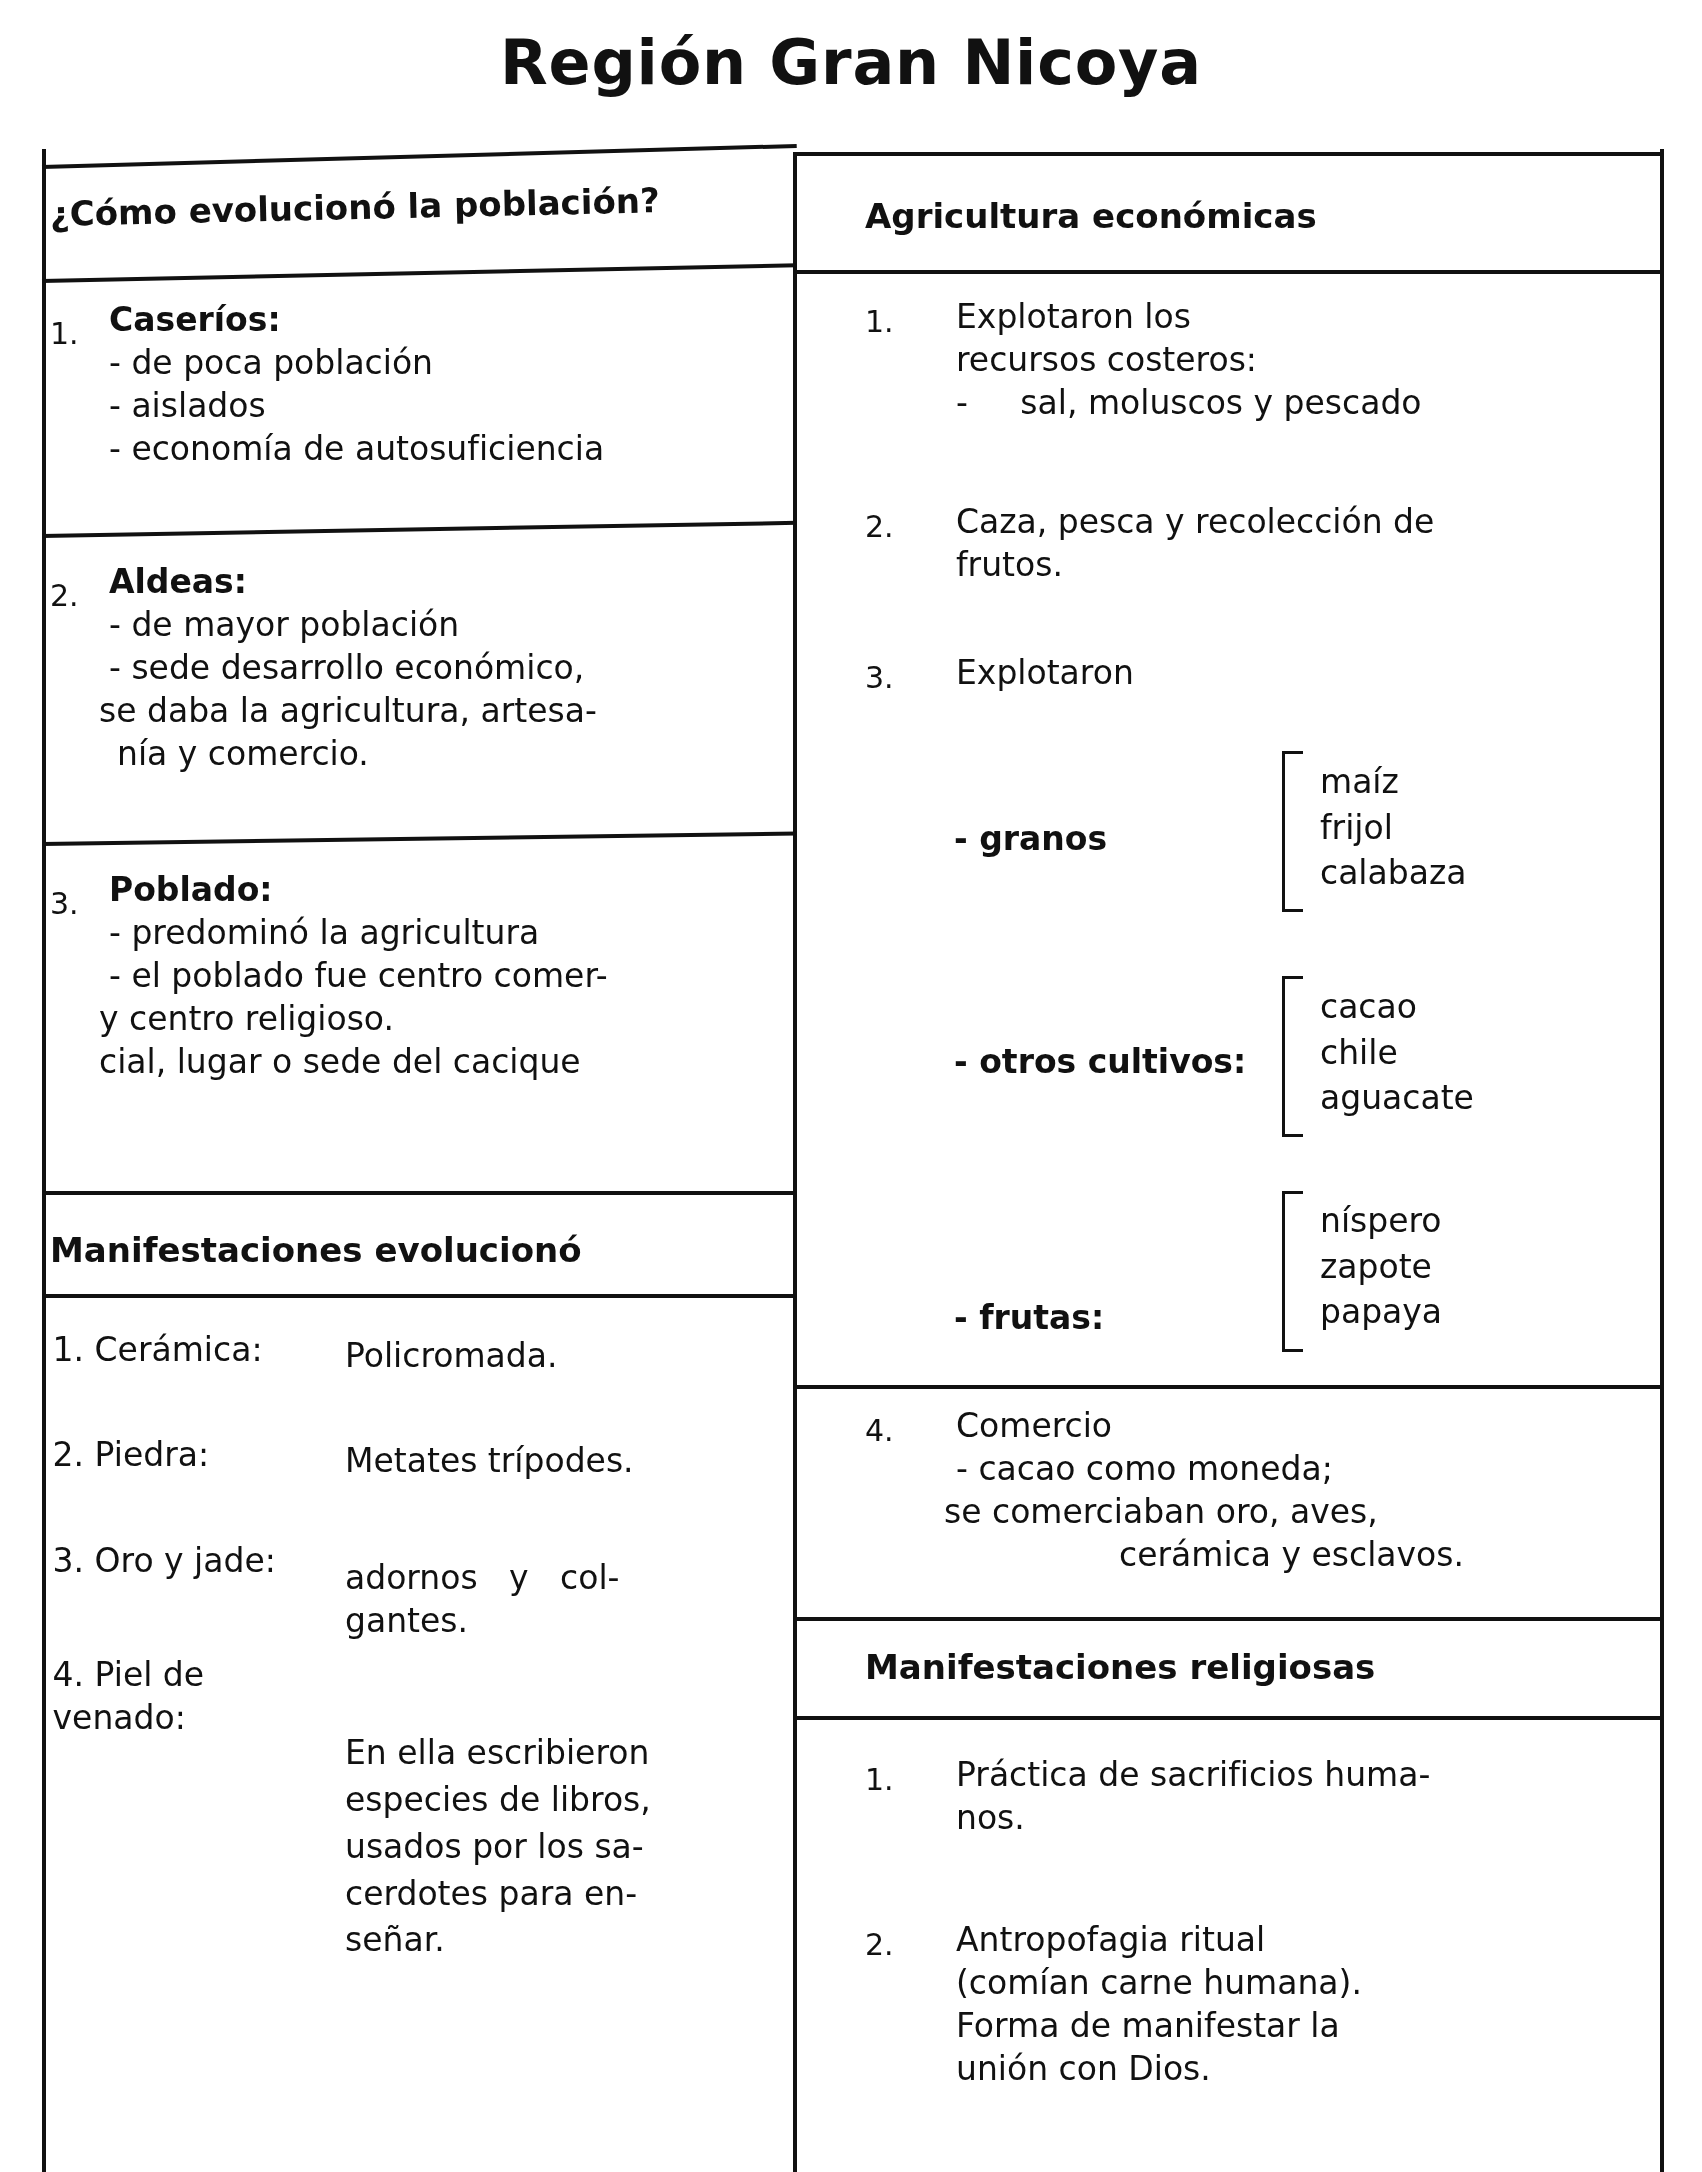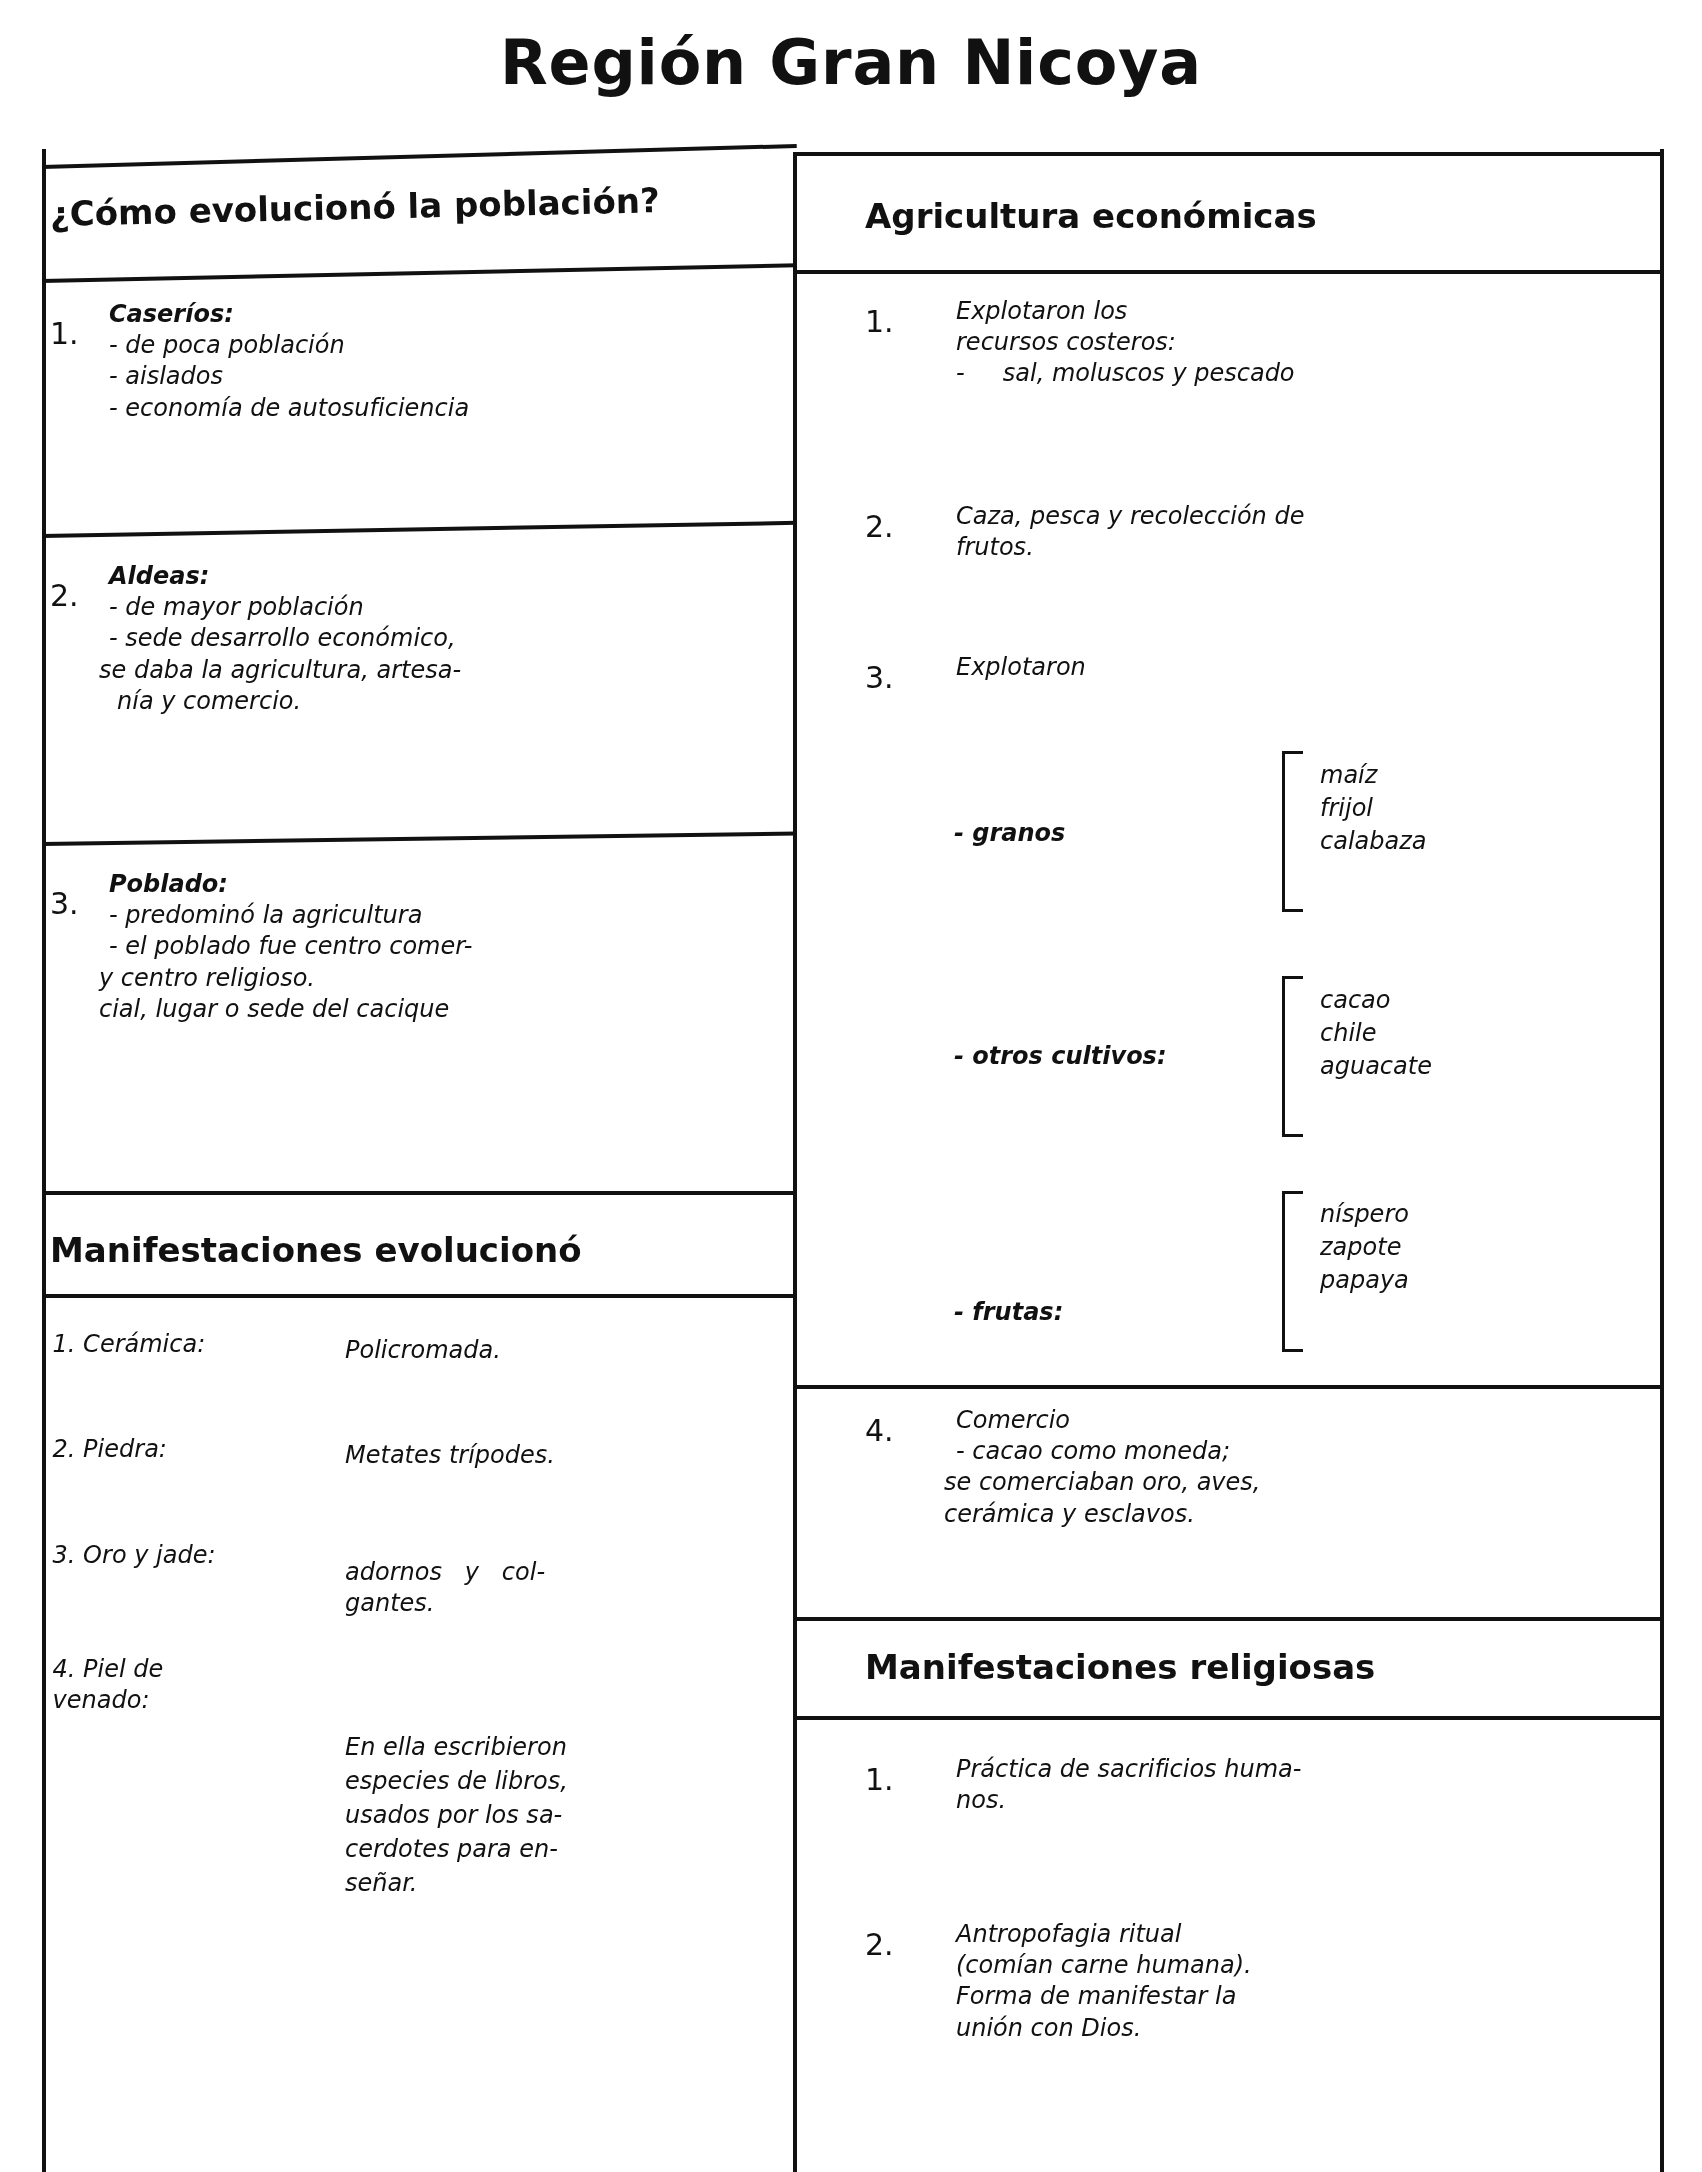--- a/index.html
+++ b/index.html
@@ -68,24 +68,23 @@
   
   .cell {
     position: absolute;
     box-sizing: border-box;
   }
   .cell-head {
     font-size: 34px;
     font-weight: 700;
   }
   .body-text {
-    font-size: 24px;
+    font-size: 33px;
     line-height: 1.30;
     font-weight: 400;
-    font-style: italic;
   }
   .bold {
     font-weight: 700;
   }
 
   .num {
     position: absolute;
     font-size: 30px;
   }
 
@@ -241,21 +240,21 @@
     <div>papaya</div>
   </div>
 
   <div class="hline" style="left:793px; top:1385px; width:869px; height:3.8px;"></div>
 
   <div class="cell" style="left:865px; top:1405px; width:774px;">
     <div class="num" style="left:0; top:7.6px;">4.</div>
     <div class="body-text" style="margin-left:91px;">Comercio</div>
     <div class="body-text" style="margin-left:91px;">- cacao como moneda;</div>
     <div class="body-text" style="margin-left:79px;">se comerciaban oro, aves,</div>
-    <div class="body-text" style="margin-left:79px;">cerámica y esclavos.</div>
+    <div class="body-text" style="margin-left:79px;text-align:center;">cerámica y esclavos.</div>
   </div>
 
   <div class="hline" style="left:793px; top:1617px; width:869px; height:3.8px;"></div>
 
   <div class="cell cell-head" style="left:865px; top:1647px; width:774px;">
     <span>Manifestaciones religiosas</span>
   </div>
 
   <div class="hline" style="left:793px; top:1716px; width:869px; height:3.8px;"></div>
 

